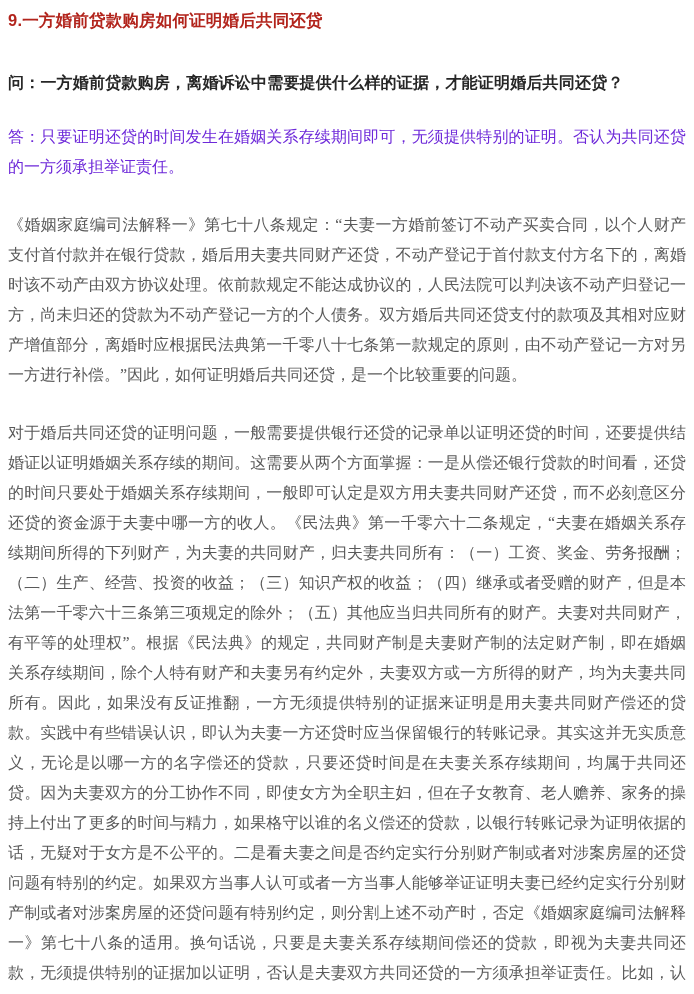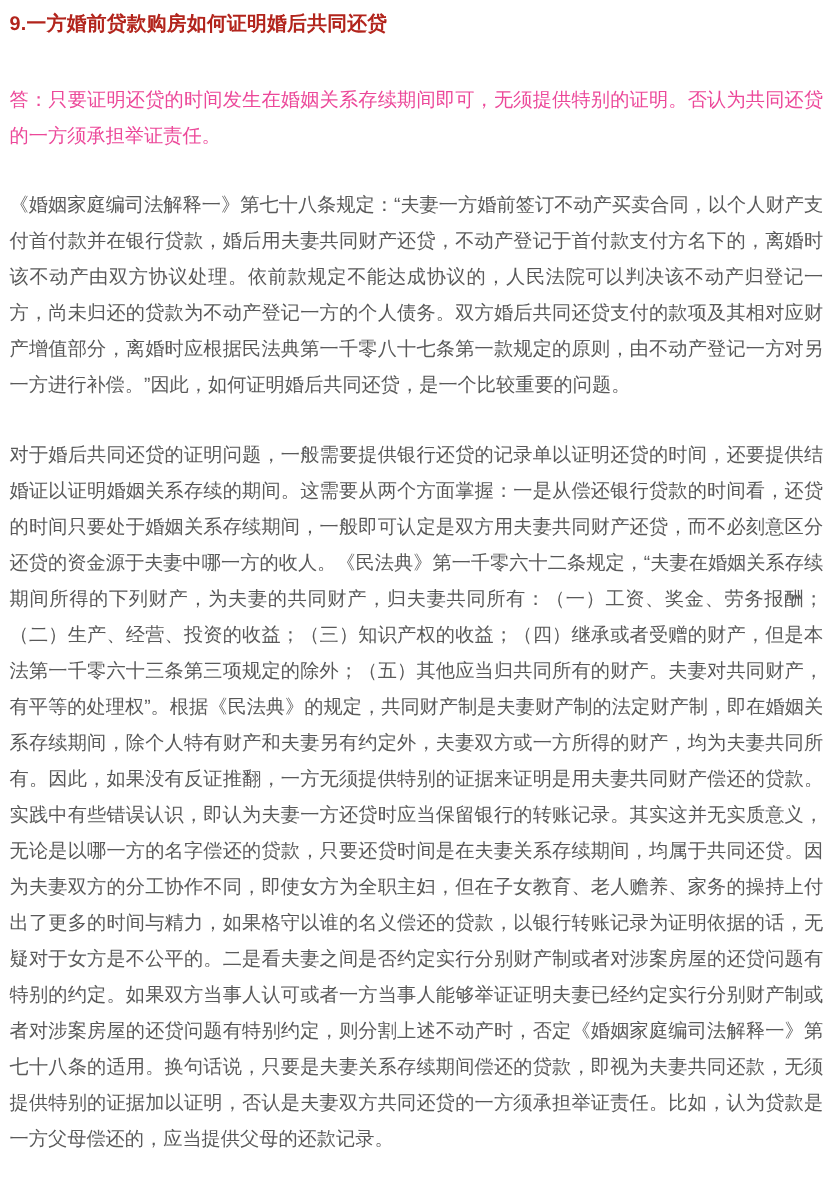--- a/index.html
+++ b/index.html
@@ -31,33 +31,35 @@
     margin: 0;
     word-break: break-all;
   }
   .question {
     margin-top: 36px;
     font-weight: 700;
     color: #262626;
     letter-spacing: 0.2px;
   }
   .answer {
-    margin-top: 37px;
-    color: #ec4899;
+    margin-top: 24px;
+    color: #6d28d9;
   }
   .body-para {
     margin-top: 28px;
     color: #595959;
+    font-family: Liberation Serif, serif;
   }
 </style>
 </head>
 <body>
 
 <div class="article">
   <h1 class="section-heading">9.一方婚前贷款购房如何证明婚后共同还贷</h1>
 
+  <p class="question">问：一方婚前贷款购房，离婚诉讼中需要提供什么样的证据，才能证明婚后共同还贷？</p>
 
   <p class="answer">答：只要证明还贷的时间发生在婚姻关系存续期间即可，无须提供特别的证明。否认为共同还贷的一方须承担举证责任。</p>
 
   <p class="body-para">《婚姻家庭编司法解释一》第七十八条规定：“夫妻一方婚前签订不动产买卖合同，以个人财产支付首付款并在银行贷款，婚后用夫妻共同财产还贷，不动产登记于首付款支付方名下的，离婚时该不动产由双方协议处理。依前款规定不能达成协议的，人民法院可以判决该不动产归登记一方，尚未归还的贷款为不动产登记一方的个人债务。双方婚后共同还贷支付的款项及其相对应财产增值部分，离婚时应根据民法典第一千零八十七条第一款规定的原则，由不动产登记一方对另一方进行补偿。”因此，如何证明婚后共同还贷，是一个比较重要的问题。</p>
 
   <p class="body-para">对于婚后共同还贷的证明问题，一般需要提供银行还贷的记录单以证明还贷的时间，还要提供结婚证以证明婚姻关系存续的期间。这需要从两个方面掌握：一是从偿还银行贷款的时间看，还贷的时间只要处于婚姻关系存续期间，一般即可认定是双方用夫妻共同财产还贷，而不必刻意区分还贷的资金源于夫妻中哪一方的收人。《民法典》第一千零六十二条规定，“夫妻在婚姻关系存续期间所得的下列财产，为夫妻的共同财产，归夫妻共同所有：（一）工资、奖金、劳务报酬；（二）生产、经营、投资的收益；（三）知识产权的收益；（四）继承或者受赠的财产，但是本法第一千零六十三条第三项规定的除外；（五）其他应当归共同所有的财产。夫妻对共同财产，有平等的处理权”。根据《民法典》的规定，共同财产制是夫妻财产制的法定财产制，即在婚姻关系存续期间，除个人特有财产和夫妻另有约定外，夫妻双方或一方所得的财产，均为夫妻共同所有。因此，如果没有反证推翻，一方无须提供特别的证据来证明是用夫妻共同财产偿还的贷款。实践中有些错误认识，即认为夫妻一方还贷时应当保留银行的转账记录。其实这并无实质意义，无论是以哪一方的名字偿还的贷款，只要还贷时间是在夫妻关系存续期间，均属于共同还贷。因为夫妻双方的分工协作不同，即使女方为全职主妇，但在子女教育、老人赡养、家务的操持上付出了更多的时间与精力，如果格守以谁的名义偿还的贷款，以银行转账记录为证明依据的话，无疑对于女方是不公平的。二是看夫妻之间是否约定实行分别财产制或者对涉案房屋的还贷问题有特别的约定。如果双方当事人认可或者一方当事人能够举证证明夫妻已经约定实行分别财产制或者对涉案房屋的还贷问题有特别约定，则分割上述不动产时，否定《婚姻家庭编司法解释一》第七十八条的适用。换句话说，只要是夫妻关系存续期间偿还的贷款，即视为夫妻共同还款，无须提供特别的证据加以证明，否认是夫妻双方共同还贷的一方须承担举证责任。比如，认为贷款是一方父母偿还的，应当提供父母的还款记录。</p>
 </div>
 
 </body></html>

